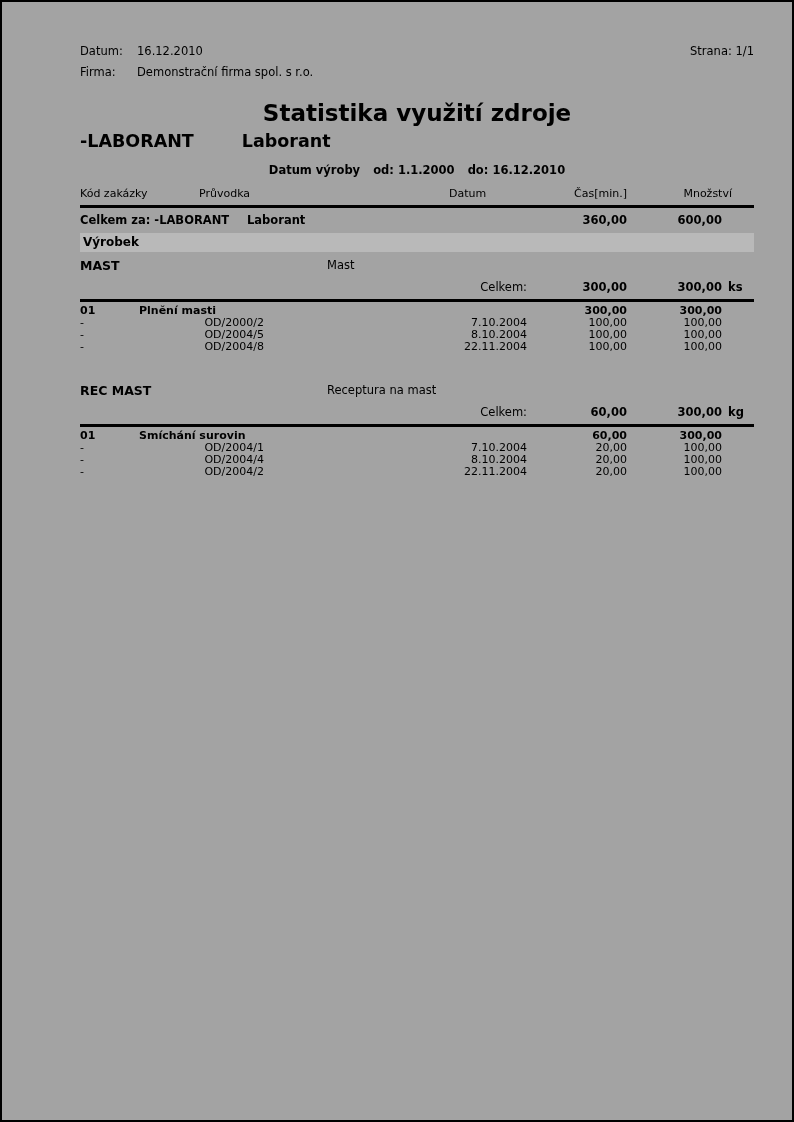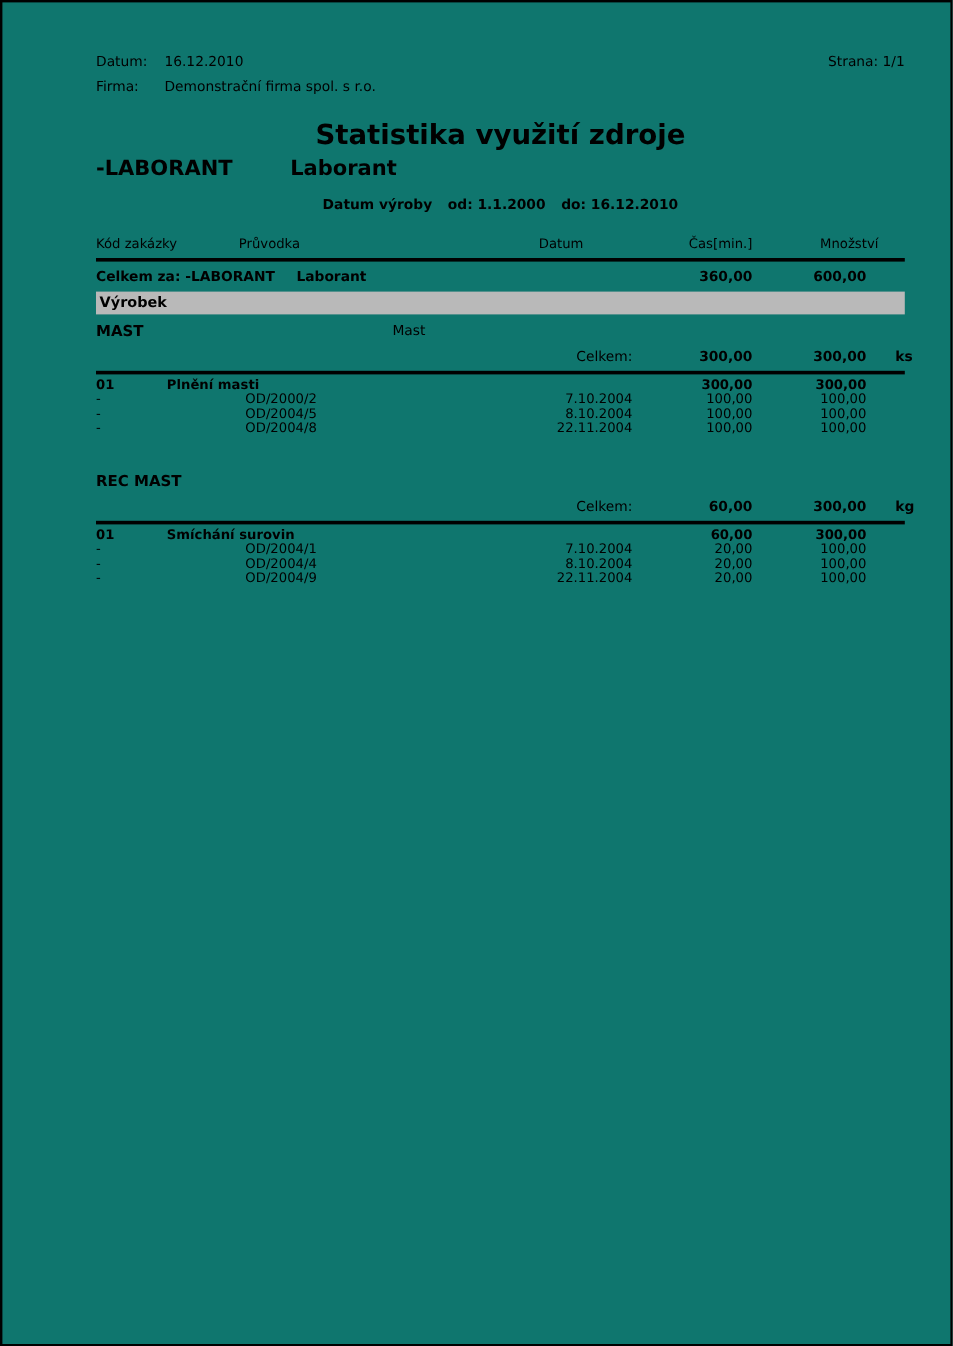--- a/index.html
+++ b/index.html
@@ -1,20 +1,20 @@
 <!DOCTYPE html>
 <html><head>
 <meta charset="utf-8">
 <style>
   html,body { margin:0; padding:0; background:#ffffff; }
   .page {
     position:relative;
     width:794px; height:1122px;
     box-sizing:border-box;
-    background:#0f766e;
+    background:#a3a3a3;
     border:2px solid #000000;
     font-family:"DejaVu Sans","Liberation Sans",sans-serif;
     color:#000000;
     overflow:hidden;
   }
   .content { padding:39px 38px 0 78px; }
 
   
   .meta-row { display:grid; grid-template-columns:57px 1fr auto; line-height:21px; font-size:11.5px; }
   .meta-label { }
@@ -30,31 +30,31 @@
 
   
   .g-head   { display:grid; grid-template-columns:119px 250px 78px 100px 105px 26px; }
   .g-total  { display:grid; grid-template-columns:167px 280px 100px 95px 36px; }
   .g-prod   { display:grid; grid-template-columns:247px 1fr; }
   .g-celkem { display:grid; grid-template-columns:447px 100px 95px 36px; }
   .g-data   { display:grid; grid-template-columns:59px 125px 263px 100px 95px 36px; }
   .r { text-align:right; }
   .b { font-weight:bold; }
 
-  .thead { margin-top:20px; font-size:11px; line-height:13px; padding-bottom:5px; border-bottom:3px solid #000; }
+  .thead { margin-top:10px; font-size:11px; line-height:13px; padding-bottom:5px; border-bottom:3px solid #000; }
   .grand-total { margin-top:5px; font-size:11.5px; font-weight:bold; line-height:14px; }
 
   .group-bar { margin-top:6px; height:19px; line-height:19px; font-size:12px; font-weight:bold; padding-left:3px; box-sizing:border-box; }
 
   .product-section2 { margin-top:30px; }
   .product-row { margin-top:6px; line-height:15px; }
   .product-code { font-size:12.5px; font-weight:bold; }
   .product-name { font-size:11.5px; }
   .celkem-row { margin-top:7px; font-size:11.5px; line-height:14px; }
-  .unit-cell { padding-left:24px; }
+  .unit-cell { padding-left:6px; }
 
   .ops { margin-top:5px; border-top:3px solid #000; padding-top:2px; font-size:11px; }
   .op-row { line-height:13px; font-weight:bold; }
   .op-name { grid-column:2 / 4; }
   .detail { line-height:12px; }
 </style>
 </head>
 <body>
 
 <div class="page">
@@ -142,20 +142,21 @@
           <span class="r">100,00</span>
           <span class="r">100,00</span>
           <span></span>
         </div>
       </div>
     </div>
 
     <div class="product-section product-section2">
       <div class="product-row g-prod">
         <span class="product-code">REC MAST</span>
+        <span class="product-name">Receptura na mast</span>
       </div>
       <div class="celkem-row g-celkem">
         <span class="r">Celkem:</span>
         <span class="r b">60,00</span>
         <span class="r b">300,00</span>
         <span class="b unit-cell">kg</span>
       </div>
       <div class="ops">
         <div class="op-row g-data">
           <span>01</span>
@@ -175,21 +176,21 @@
         <div class="detail g-data">
           <span>-</span>
           <span class="r">OD/2004/4</span>
           <span class="r">8.10.2004</span>
           <span class="r">20,00</span>
           <span class="r">100,00</span>
           <span></span>
         </div>
         <div class="detail g-data">
           <span>-</span>
-          <span class="r">OD/2004/9</span>
+          <span class="r">OD/2004/2</span>
           <span class="r">22.11.2004</span>
           <span class="r">20,00</span>
           <span class="r">100,00</span>
           <span></span>
         </div>
       </div>
     </div>
 
   </div>
 </div>

